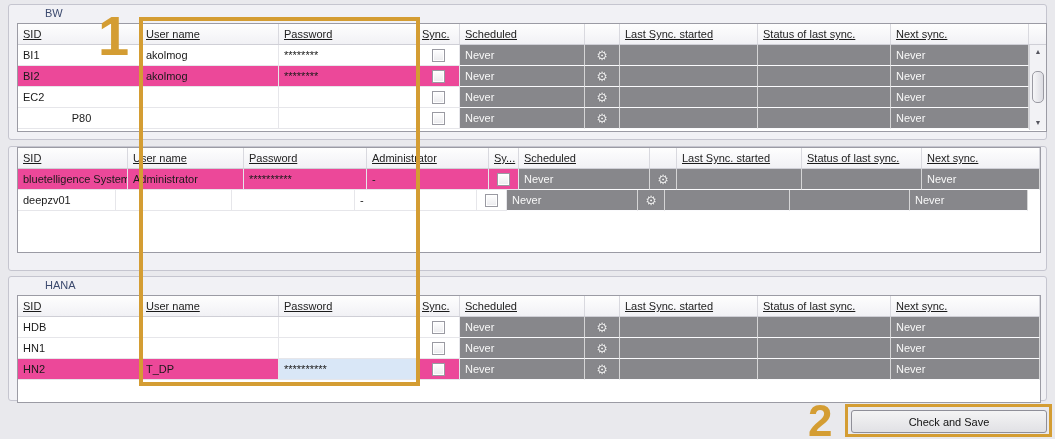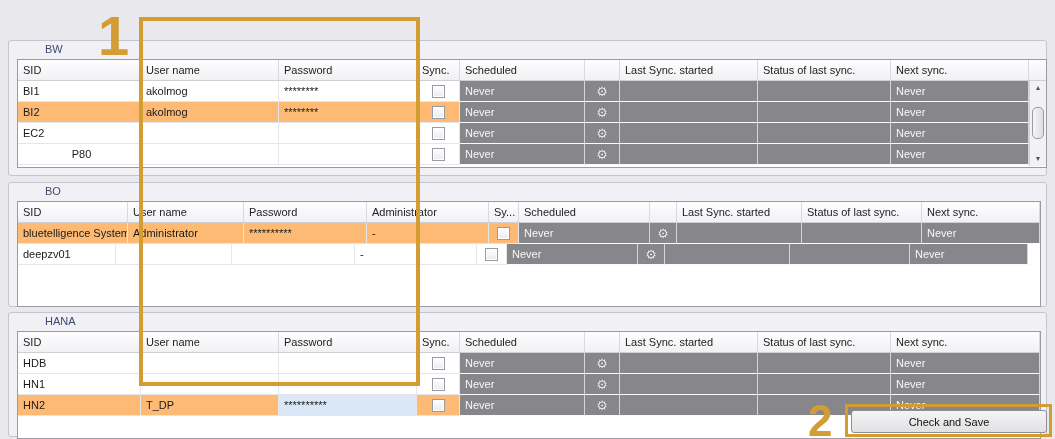--- a/index.html
+++ b/index.html
@@ -5,39 +5,39 @@
   html,body{margin:0;padding:0;}
   body{
     width:1055px;height:439px;position:relative;overflow:hidden;
     background:#e9e9ed;
     font-family:"Liberation Sans", sans-serif;
     font-size:11px;color:#1a1a1a;
   }
   #panel{position:absolute;inset:0;}
   .groupbox{
     position:absolute;left:8px;width:1039px;box-sizing:border-box;
-    background:#f1f1f5;border:1px solid #c5c5cf;border-radius:3px;margin-top:36px;
+    background:#f1f1f5;border:1px solid #c5c5cf;border-radius:3px;
   }
   .gtitle{height:16px;padding:2px 0 0 36px;color:var(--title,#3c4a6e);}
   .gtable{
     position:relative;margin-left:8px;box-sizing:border-box;
     background:#ffffff;border:1px solid #9b9ba4;overflow:hidden;
   }
   .hdr{display:flex;height:21px;box-sizing:border-box;
     background:linear-gradient(#fefefe,#f1f1f5);
-    border-bottom:1px solid #cfcfd6;}
+    border-bottom:1px solid #cfcfd6;text-decoration:underline;}
   .hcell{flex:0 0 auto;box-sizing:border-box;padding:4px 0 0 5px;
     border-right:1px solid #d9d9df;overflow:hidden;white-space:nowrap;color:#222;}
   .hcell.corner{border-right:none;}
   .row{display:flex;height:21px;box-sizing:border-box;}
   .cell{flex:0 0 auto;box-sizing:border-box;padding:4px 0 0 5px;
     overflow:hidden;white-space:nowrap;
     border-right:1px solid #e6e6ea;border-bottom:1px solid #e6e6ea;
     background:#fff;}
-  .row.shaded .cell.text, .row.shaded .cell.cb-cell{background:#fdba74;}
+  .row.shaded .cell.text, .row.shaded .cell.cb-cell{background:#ec4899;}
   .cell.selected{background:var(--selbg,#d9e7f7) !important;}
   .cell.disabled{
     background:var(--disbg,#87878b);color:#f8f8f8;
     border-right:1px solid rgba(255,255,255,.65);
     border-bottom:1px solid #fbfbfd;}
   .cell.gear{
     display:flex;align-items:center;justify-content:center;padding:0;
     background:var(--disbg,#87878b);
     border-right:1px solid rgba(255,255,255,.65);
     border-bottom:1px solid #fbfbfd;}
@@ -152,21 +152,20 @@
           </div>
           <div class="filler" style="height: 2px; width: 1011px;"></div>
           <div class="vscroll">
             <div class="sarrow up">▲</div>
             <div class="sthumb"></div>
             <div class="sarrow down">▼</div>
           </div>
         </div>
       </div>
       <div class="groupbox" style="top: 146px; height: 125px;">
-        <div class="gtitle">BO</div>
         <div class="gtable" style="width: 1024px; height: 106px;">
           <div class="hdr">
             <div class="hcell" style="width: 110px;">SID</div>
             <div class="hcell" style="width: 116px;">User name</div>
             <div class="hcell" style="width: 123px;">Password</div>
             <div class="hcell" style="width: 122px;">Administrator</div>
             <div class="hcell" style="width: 30px;">Sy...</div>
             <div class="hcell" style="width: 131px;">Scheduled</div>
             <div class="hcell" style="width: 27px;"></div>
             <div class="hcell" style="width: 125px;">Last Sync. started</div>

